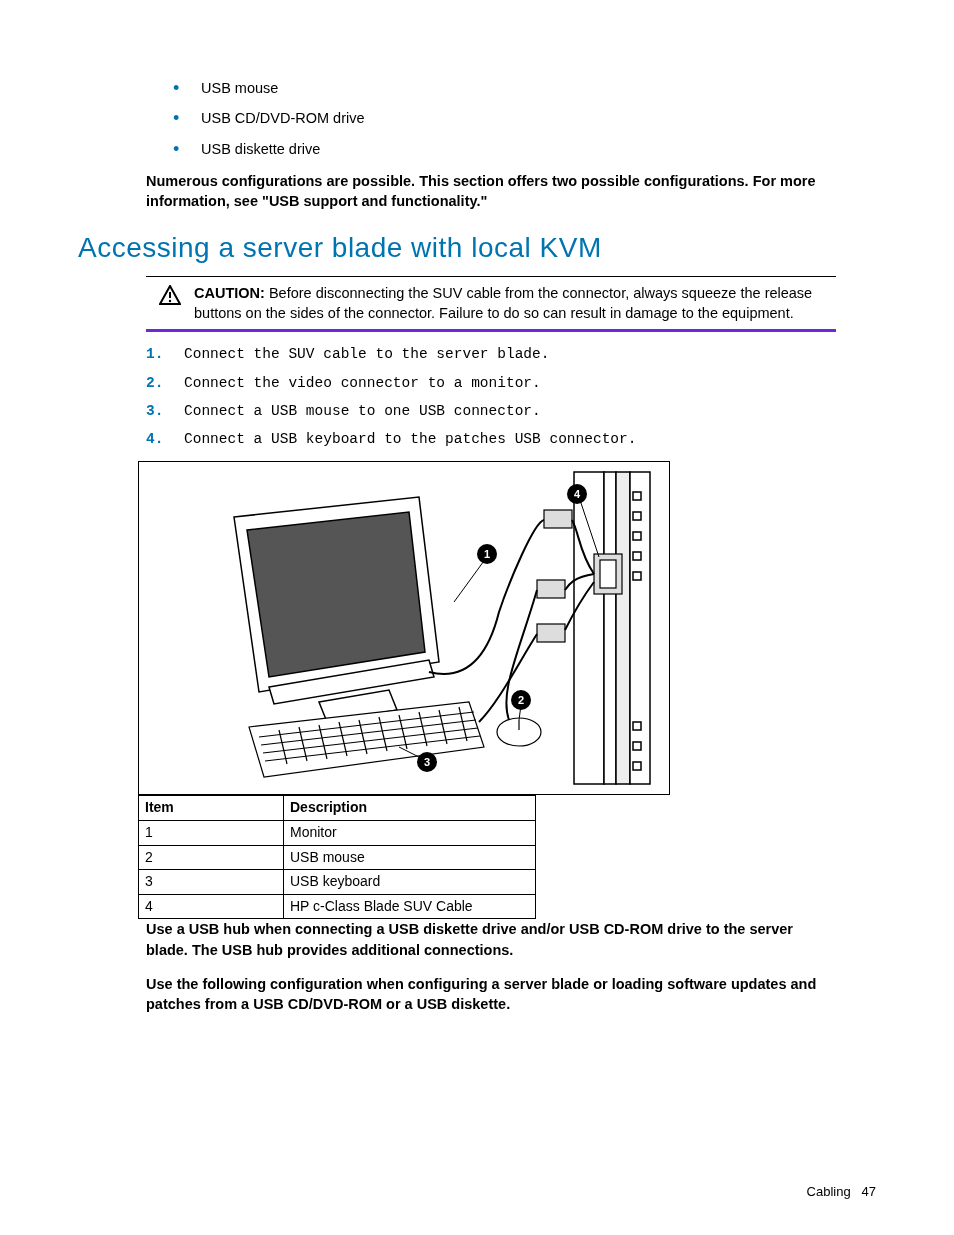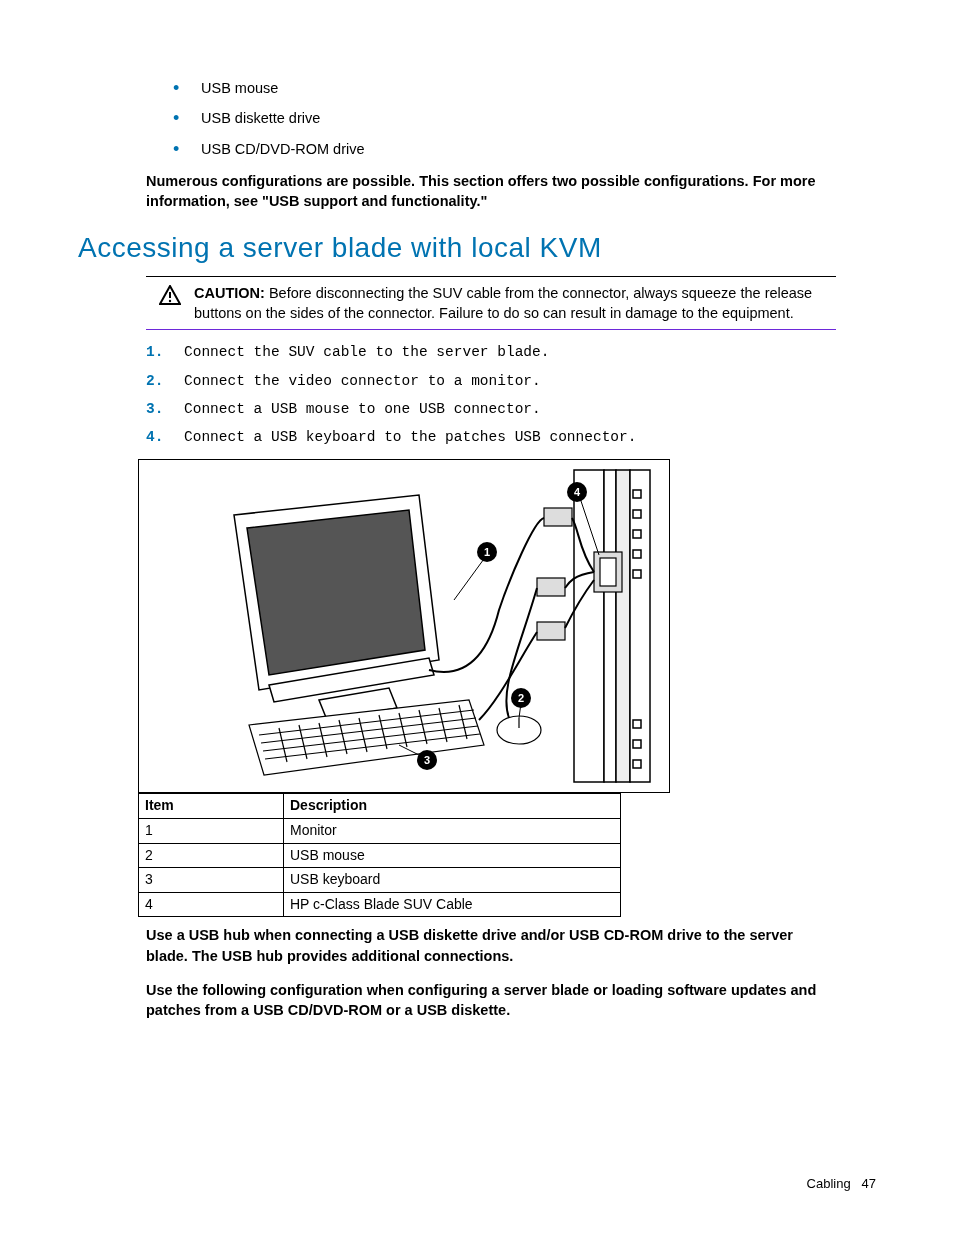--- a/index.html
+++ b/index.html
@@ -43,21 +43,21 @@
     font-family: "Arial Narrow", Arial, sans-serif;
     font-weight: 300;
     font-size: 28px;
     color: #0073b1;
     margin: 17px 0 8px 0;
     letter-spacing: 0.5px;
   }
   .caution-block {
     margin: 8px 0 12px 68px;
     border-top: 1px solid #000;
-    border-bottom: 1px solid #6d28d9;
+    border-bottom: 3px solid #6d28d9;
     padding: 6px 0;
     display: flex;
   }
   .caution-icon {
     flex: 0 0 48px;
     display: flex;
     align-items: flex-start;
     justify-content: center;
     padding-top: 2px;
   }
@@ -106,52 +106,52 @@
     background: #000;
     color: #fff;
     border-radius: 50%;
     font-size: 11px;
     font-weight: bold;
     display: flex;
     align-items: center;
     justify-content: center;
   }
   table.item-table {
-    margin: 0 0 8px 60px;
+    margin: 0 0 0 60px;
     border-collapse: collapse;
-    width: 483px;
+    width: 398px;
   }
   table.item-table th, table.item-table td {
     border: 1px solid #000;
     padding: 2px 6px;
     text-align: left;
     font-size: 14px;
   }
   table.item-table th {
     font-weight: bold;
   }
   table.item-table td.item-col {
     width: 132px;
   }
   .footer {
     position: absolute;
-    bottom: 42px;
+    bottom: 34px;
     right: 78px;
     font-size: 13px;
   }
 </style>
 </head>
 <body>
 
 <div class="page">
 
   <ul class="top-bullets">
     <li><span>USB mouse</span></li>
+    <li><span>USB CD/DVD-ROM drive</span></li>
     <li><span>USB diskette drive</span></li>
-    <li><span>USB CD/DVD-ROM drive</span></li>
   </ul>
 
   <p class="body-text">Numerous configurations are possible. This section offers two possible configurations. For more information, see "USB support and functionality."</p>
 
   <h2 class="section-heading">Accessing a server blade with local KVM</h2>
 
 
   <div class="caution-block">
     <div class="caution-icon">
       <svg width="22" height="20" viewBox="0 0 22 20">

